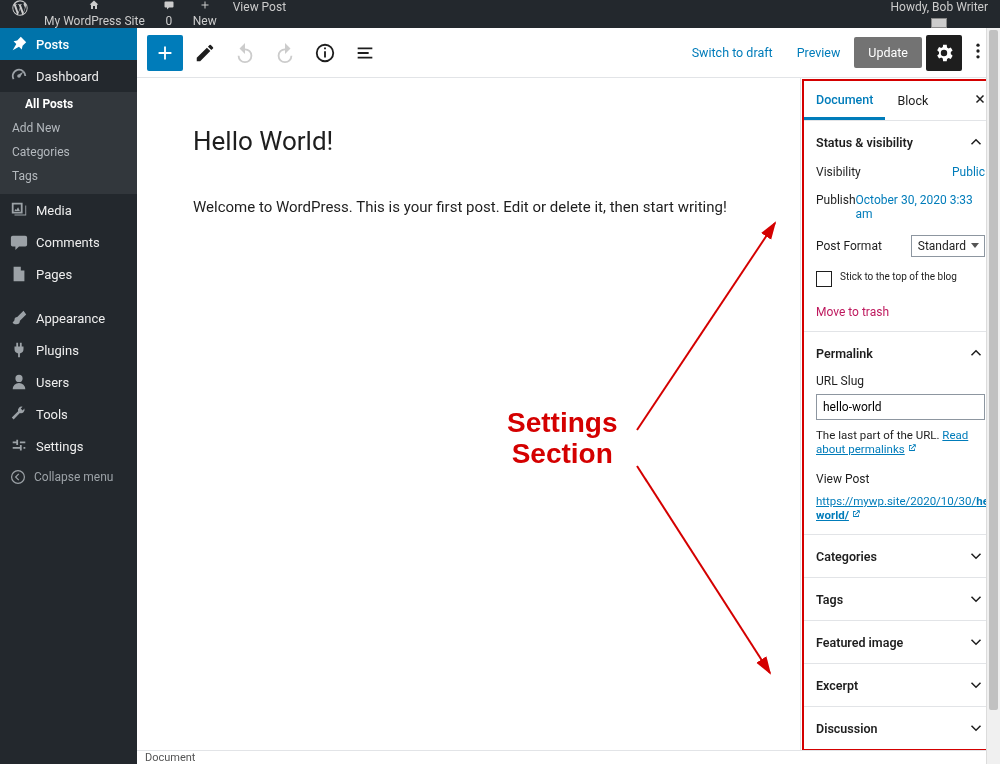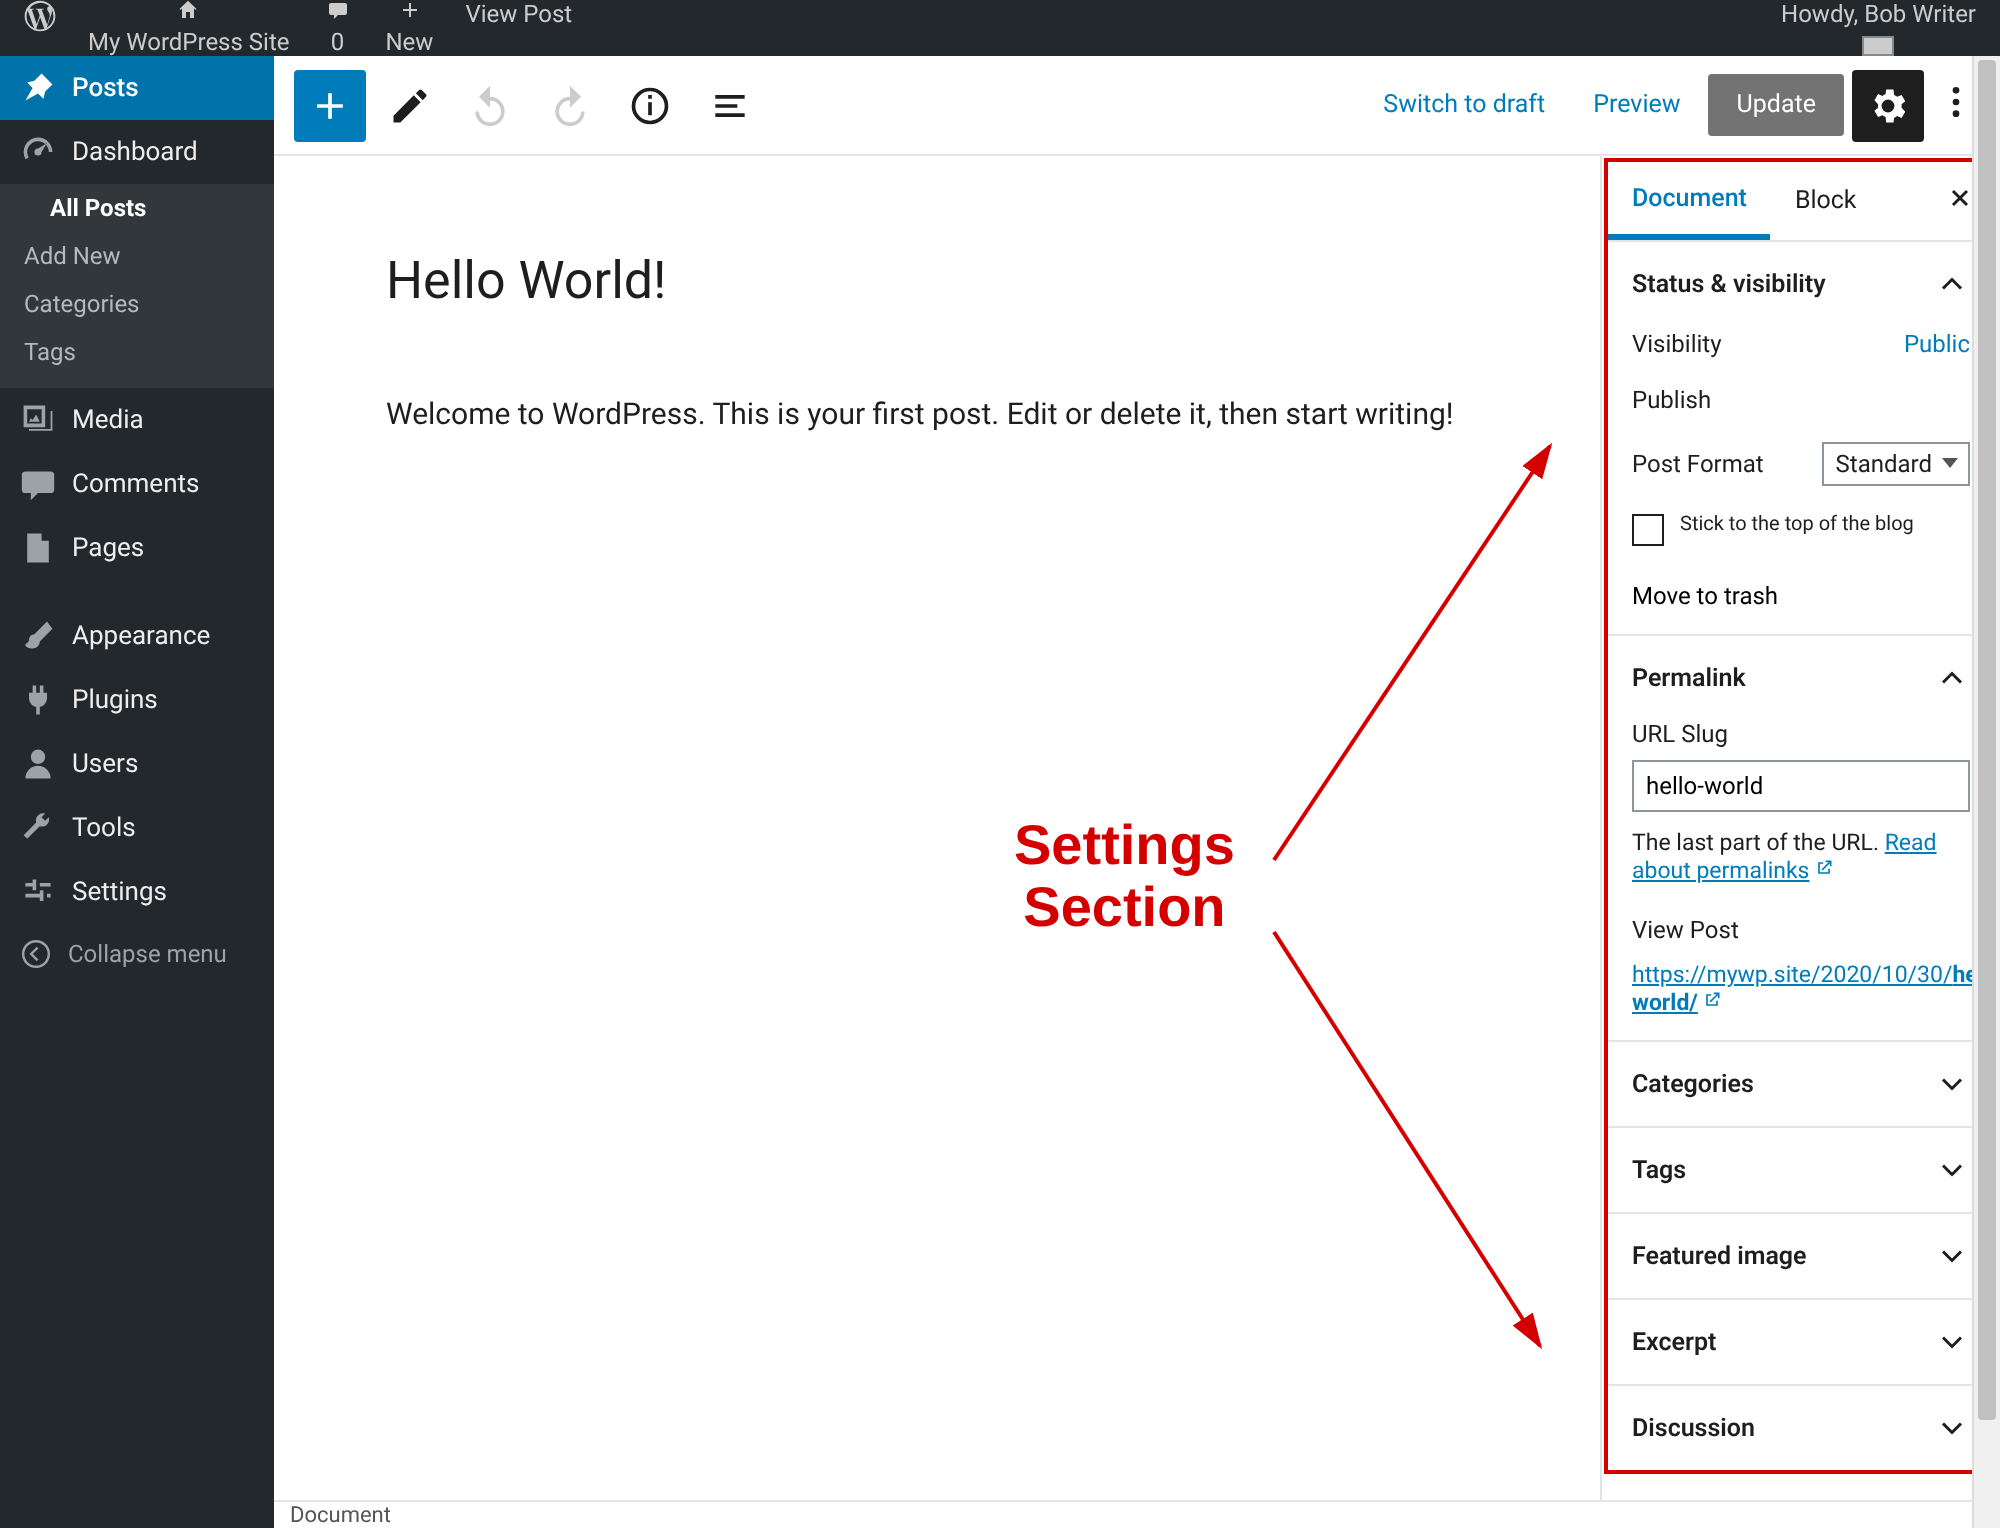--- a/index.html
+++ b/index.html
@@ -54,21 +54,21 @@
   .panel-sec.collapsed { padding:12px 12px; }
   .sec-head { display:flex; align-items:center; justify-content:space-between; cursor:pointer; font-weight:600; font-size:12.5px; }
   .sec-head svg { width:18px; height:18px; fill:#1e1e1e; }
   .row { display:flex; justify-content:space-between; margin-top:14px; font-size:12px; }
   .row .val { color:#007cba; cursor:pointer; }
   .pf-row { display:flex; justify-content:space-between; align-items:center; margin-top:14px; font-size:12px; }
   .pf-select { border:1px solid #8d96a0; padding:3px 18px 3px 6px; font-size:12px; background:#fff; cursor:pointer; position:relative; }
   .pf-select::after{ content:''; position:absolute; right:5px; top:7px; border-left:4px solid transparent; border-right:4px solid transparent; border-top:5px solid #555;}
   .chk-row { display:flex; gap:8px; margin-top:14px; font-size:10px; }
   .chk { width:16px; height:16px; border:1.5px solid #1e1e1e; cursor:pointer; }
-  .trash { color:#000000; margin-top:18px; font-size:12px; cursor:pointer; }
+  .trash { color:#be185d; margin-top:18px; font-size:12px; cursor:pointer; }
   .field-label { font-size:12px; margin-top:12px; }
   .text-input { width:100%; border:1px solid #8d96a0; padding:5px 6px; font-size:12px; margin-top:6px; }
   .desc { font-size:11.5px; margin-top:8px; color:#1e1e1e; }
   .desc a, .lnk { color:#007cba; text-decoration:underline; cursor:pointer; }
   .ext-icon { display:inline-block; width:10px; height:10px; margin-left:2px; }
   .ext-icon svg{ width:10px; height:10px; fill:#007cba; vertical-align:baseline;}
 
   .footer { position:absolute; bottom:0; left:0; right:0; height:14px; border-top:1px solid #e2e4e7; font-size:11px; color:#555; padding-left:8px; background:#fff; }
   .vscroll { position:absolute; top:28px; right:0; bottom:0; width:14px; background:#f0f0f0; border-left:1px solid #dcdcdc;}
   .vscroll-thumb { position:absolute; left:2px; right:2px; top:2px; height:680px; background:#c1c1c1; border-radius:2px;}
@@ -270,20 +270,21 @@
             <svg viewBox="0 0 24 24">
               <path d="M6 15l6-6 6 6" fill="none" stroke="#1e1e1e" stroke-width="2"></path>
             </svg>
           </div>
       <div class="row">
             <span>Visibility</span>
             <span class="val">Public</span>
           </div>
       <div class="row">
             <span>Publish</span>
+            <span class="val">October 30, 2020 3:33 am</span>
           </div>
       <div class="pf-row">
             <span>Post Format</span>
             <span class="pf-select">Standard</span>
           </div>
       <div class="chk-row">
             <span class="chk"></span>
             <span>Stick to the top of the blog</span>
           </div>
       <div class="trash">Move to trash</div>

